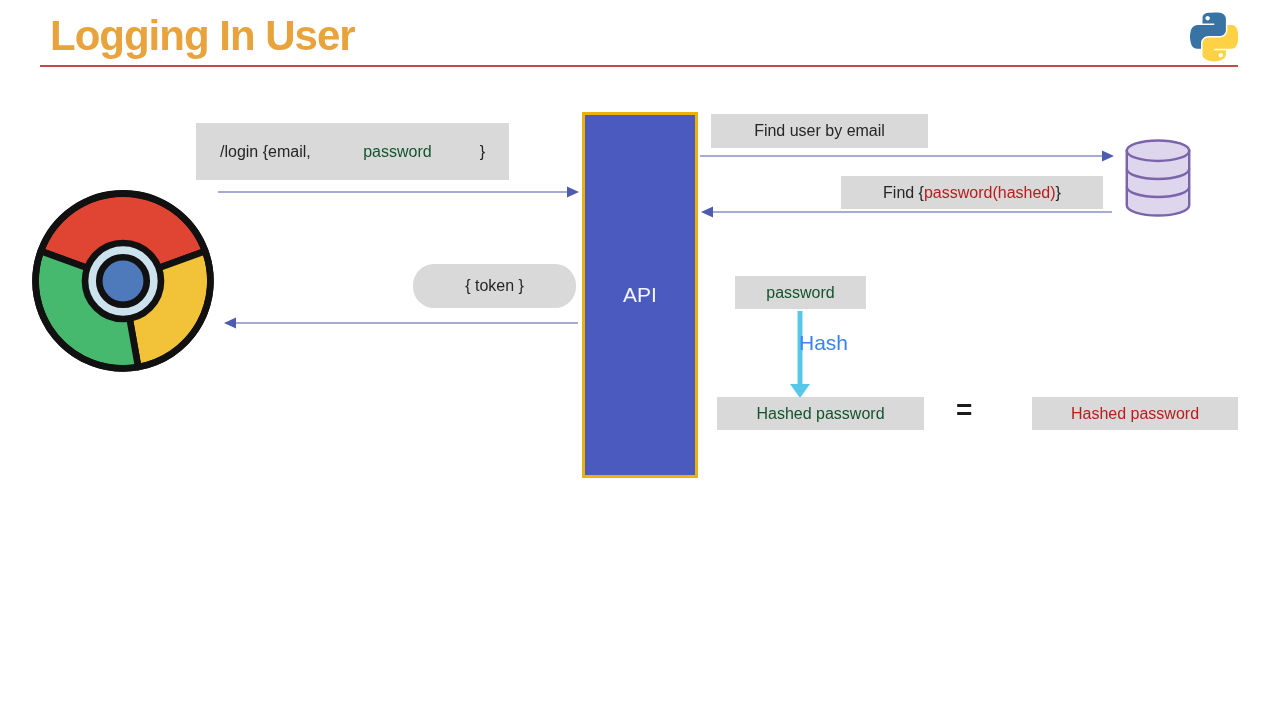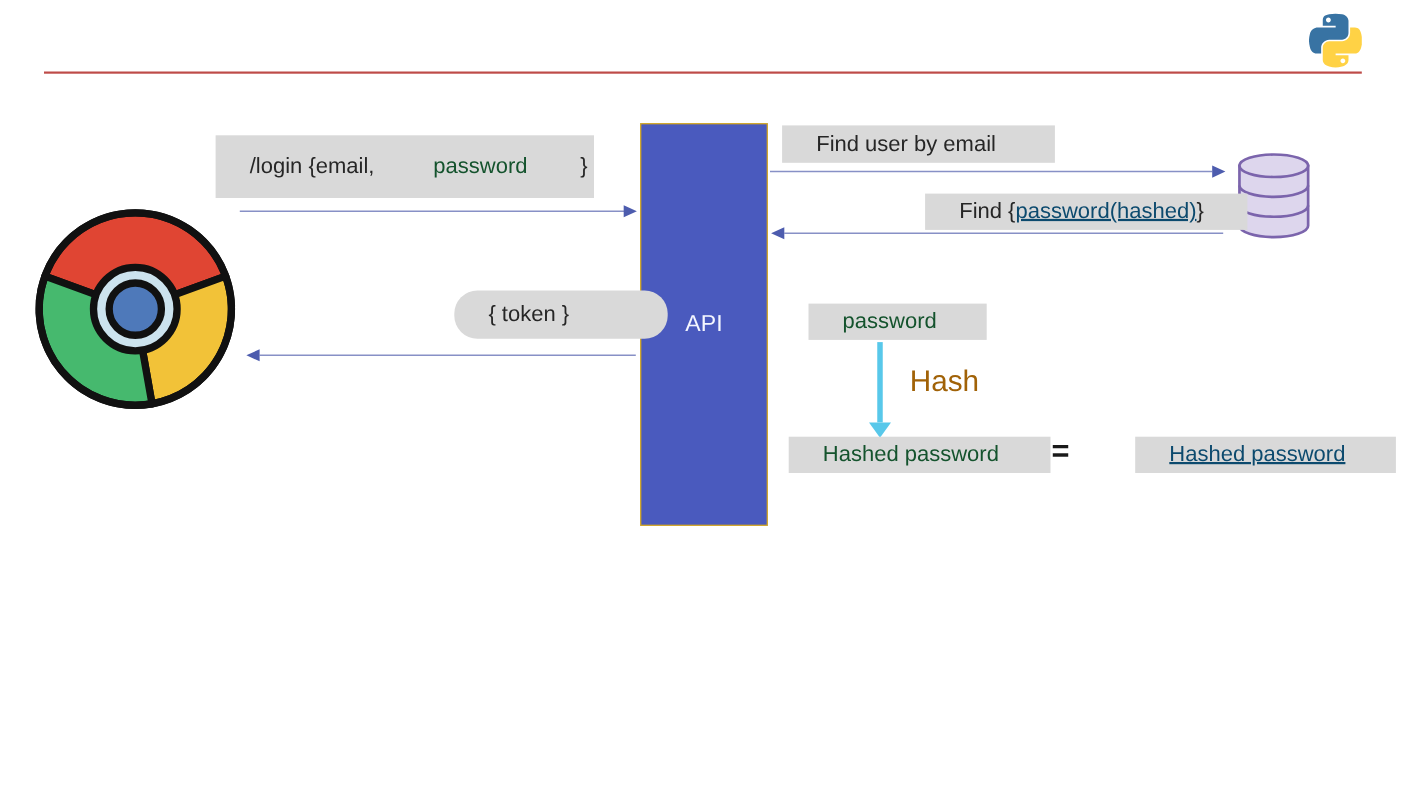--- a/index.html
+++ b/index.html
@@ -29,50 +29,49 @@
     background: #BE4B48;
   }
   .python-logo { position: absolute; left: 1190px; top: 10px; width: 48px; height: 52px; }
 
   
   .api-box {
     position: absolute;
     left: 582px; top: 112px;
     width: 116px; height: 366px;
     background: #4A5ABE;
-    border: 1px solid #eab308;
+    border: 3px solid #eab308;
     box-sizing: border-box;
     display: flex; align-items: center; justify-content: center;
     color: #F4F6FF; font-size: 21px;
   }
 
   
   .gbox {
     position: absolute;
     background: #D9D9D9;
     color: #262626;
-    font-size: 20px;
-    display: flex; align-items: center; 
+    font-size: 16px;
+    display: flex; align-items: center; justify-content: center;
     white-space: pre;
-    padding-left: 31px;
   }
   .t-red   { color: #14532d; }
-  .t-green { color: #0c4a6e; text-decoration: underline; }
+  .t-green { color: #b91c1c; }
 
   #login-box    { left: 196px;  top: 123px; width: 313px; height: 57px; gap: 48px; }
   #find-box     { left: 711px;  top: 114px; width: 217px; height: 34px; }
   #user-box     { left: 841px;  top: 176px; width: 262px; height: 33px; }
   #token-box    { left: 413px;  top: 264px; width: 163px; height: 44px; border-radius: 21px; }
   #password-box { left: 735px;  top: 276px; width: 131px; height: 33px; }
   #hashedl-box  { left: 717px;  top: 397px; width: 207px; height: 33px; }
   #hashedr-box  { left: 1032px; top: 397px; width: 206px; height: 33px; }
 
   .hash-label {
-    position: absolute; left: 827px; top: 331px;
-    font-size: 27px; color: #a16207;
+    position: absolute; left: 799px; top: 331px;
+    font-size: 21px; color: #3b82f6;
   }
   .equals {
     position: absolute; left: 956px; top: 394px;
     font-size: 28px; font-weight: bold; color: #1a1a1a;
   }
 
   
   .chrome-logo { position: absolute; left: 28px; top: 186px; width: 190px; height: 190px; }
   .db-icon     { position: absolute; left: 1122px; top: 138px; width: 72px; height: 80px; }
 
@@ -80,20 +79,21 @@
     position: absolute; left: 0; top: 0;
     width: 1280px; height: 720px;
     pointer-events: none;
   }
 </style>
 </head>
 <body>
 
 <div class="slide">
 
+  <h1 class="page-title">Logging In User</h1>
   <div class="title-rule"></div>
 
   <svg class="python-logo" viewBox="0 0 110 110" aria-hidden="true">
     <path fill="#3873A3" d="M54.92 0.9c-4.58.02-8.96.41-12.81 1.09-11.35 2-13.41 6.2-13.41 13.94v10.22h26.82v3.4H18.6c-7.79 0-14.62 4.69-16.75 13.6-2.46 10.21-2.57 16.59 0 27.25 1.9 7.94 6.46 13.6 14.25 13.6h9.22V71.75c0-8.85 7.66-16.65 16.75-16.65h26.78c7.46 0 13.41-6.14 13.41-13.63V15.93c0-7.27-6.13-12.73-13.41-13.94C64.84 1.23 60.1.88 54.92.9zM40.42 9.12c2.77 0 5.03 2.3 5.03 5.13 0 2.81-2.26 5.09-5.03 5.09-2.78 0-5.03-2.28-5.03-5.09 0-2.83 2.25-5.13 5.03-5.13z"></path>
     <path fill="#FFD245" d="M85.64 29.56v11.9c0 9.23-7.83 17-16.78 17H42.08c-7.34 0-13.41 6.28-13.41 13.63v25.53c0 7.27 6.32 11.54 13.41 13.63 8.49 2.5 16.63 2.95 26.78 0 6.75-1.95 13.41-5.89 13.41-13.63v-10.22H55.45V84h40.19c7.79 0 10.7-5.44 13.41-13.6 2.8-8.4 2.68-16.48 0-27.25-1.93-7.76-5.61-13.6-13.41-13.6h-10zM70.58 94.21c2.78 0 5.03 2.28 5.03 5.09 0 2.83-2.25 5.13-5.03 5.13-2.77 0-5.03-2.3-5.03-5.13 0-2.81 2.26-5.09 5.03-5.09z"></path>
   </svg>
 
   <svg class="arrow-layer" viewBox="0 0 1280 720" aria-hidden="true">
     <g>
       <line x1="218" y1="192" x2="568" y2="192" stroke="#8790C6" stroke-width="1.4"></line>

